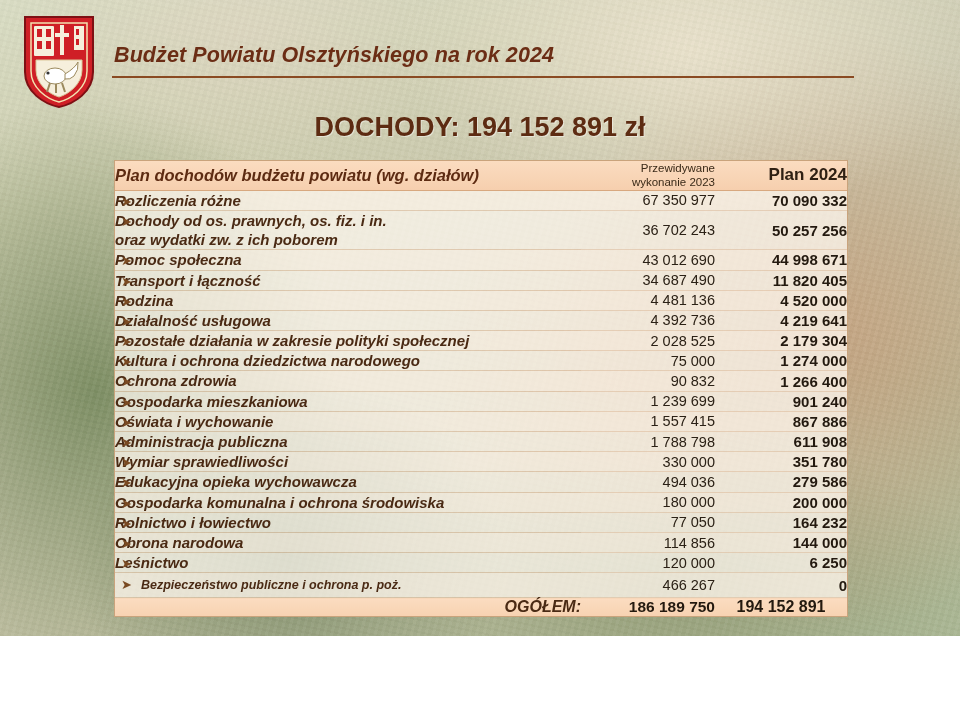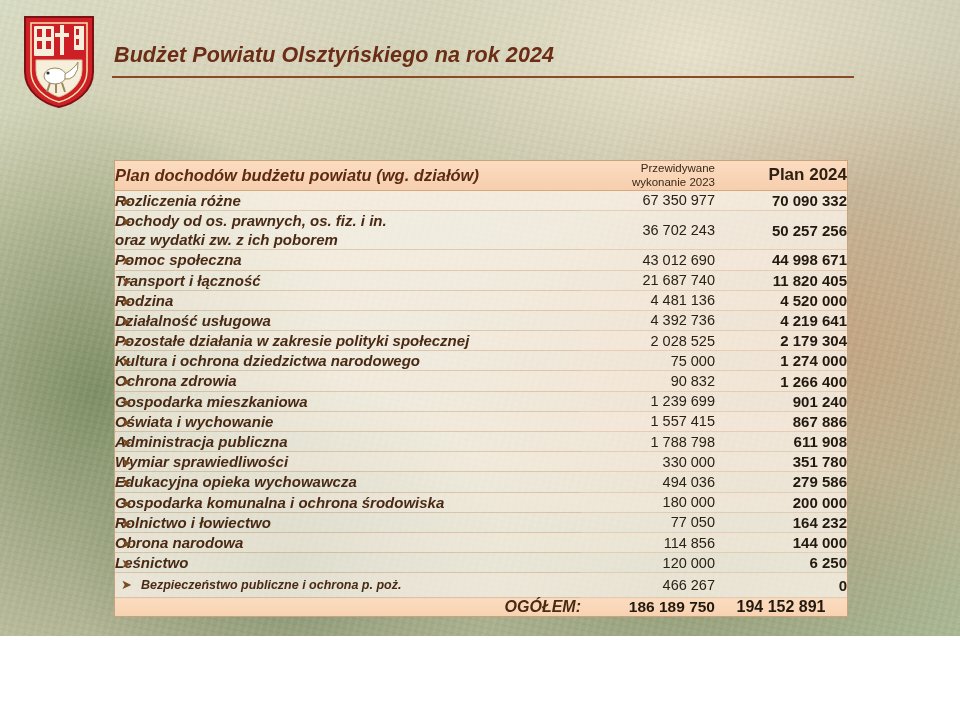--- a/index.html
+++ b/index.html
@@ -265,20 +265,21 @@
           <path d="M43 60 q10 -6 13 -12 q1 8 -4 14 q-4 4 -9 3 Z"></path>
           <path d="M28 69 l-3 9 M34 70 l0 9 M40 69 l3 9" stroke="#9c8a5e" stroke-width="2" fill="none"></path>
         </g>
         <circle cx="26" cy="59" r="1.6" fill="#333"></circle>
       </svg>
     </div>
     <div class="header-title">Budżet Powiatu Olsztyńskiego na rok 2024</div>
     <div class="header-rule"></div>
   </div>
 
+  <div class="main-title">DOCHODY: 194 152 891 zł</div>
 
   <div class="table-wrap">
     <table class="budget">
       <colgroup>
         <col class="col-label">
         <col class="col-prev">
         <col class="col-plan">
       </colgroup>
       <tbody>
         <tr class="header-row">
@@ -319,21 +320,21 @@
           </td>
           <td class="cell-prev">43 012 690</td>
           <td class="cell-plan">44 998 671</td>
         </tr>
 
         <tr class="data-row">
           <td class="cell-label">
             <span class="bullet">➤</span>
             <span>Transport i łączność</span>
           </td>
-          <td class="cell-prev">21 687 740</td>
+          <td class="cell-prev">34 687 490</td>
           <td class="cell-plan">11 820 405</td>
         </tr>
 
         <tr class="data-row">
           <td class="cell-label">
             <span class="bullet">➤</span>
             <span>Rodzina</span>
           </td>
           <td class="cell-prev">4 481 136</td>
           <td class="cell-plan">4 520 000</td>

